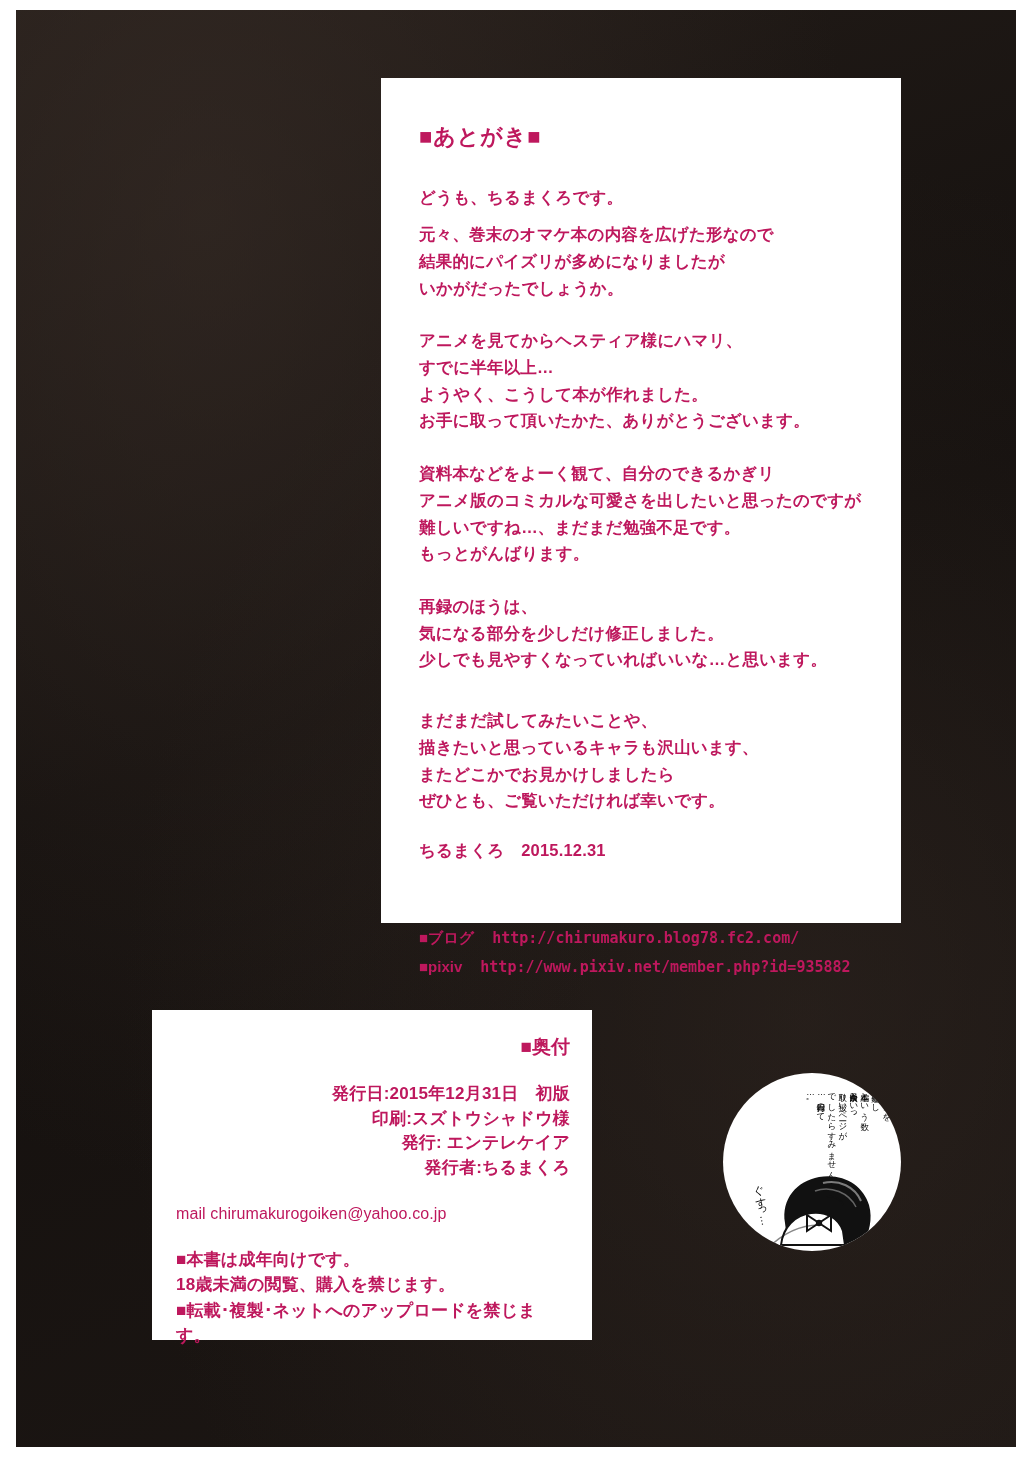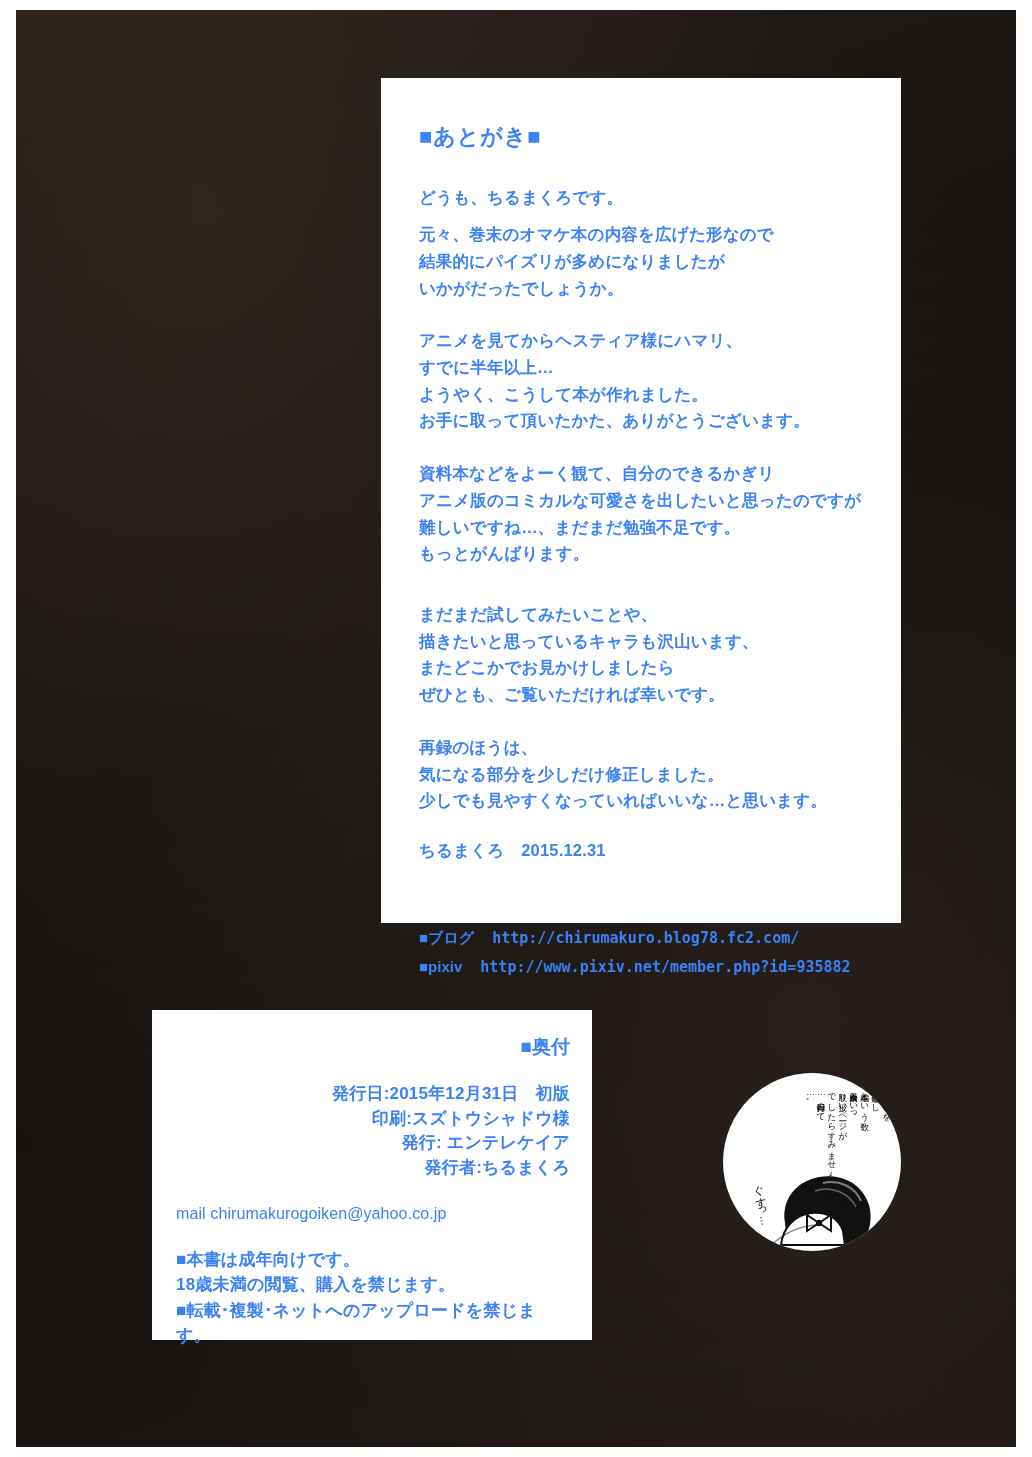--- a/index.html
+++ b/index.html
@@ -53,21 +53,21 @@
     position: absolute;
     left: 0; bottom: 0;
     width: 1032px; height: 10px;
     background: #ffffff;
   }
 
   
   .panel {
     position: absolute;
     background: #ffffff;
-    color: #3b82f6;
+    color: #be185d;
     box-sizing: border-box;
   }
   #afterword-panel {
     left: 381px;
     top: 78px;
     width: 520px;
     height: 845px;
     padding: 46px 34px 0 38px;
   }
   .heading {
@@ -195,27 +195,27 @@
 結果的にパイズリが多めになりましたが
 いかがだったでしょうか。</p>
     <p class="para">アニメを見てからヘスティア様にハマリ、
 すでに半年以上…
 ようやく、こうして本が作れました。
 お手に取って頂いたかた、ありがとうございます。</p>
     <p class="para">資料本などをよーく観て、自分のできるかぎリ
 アニメ版のコミカルな可愛さを出したいと思ったのですが
 難しいですね…、まだまだ勉強不足です。
 もっとがんばります。</p>
+    <p class="para">再録のほうは、
+気になる部分を少しだけ修正しました。
+少しでも見やすくなっていればいいな…と思います。</p>
     <p class="para" style="margin-top:34px;">まだまだ試してみたいことや、
 描きたいと思っているキャラも沢山います、
 またどこかでお見かけしましたら
 ぜひとも、ご覧いただければ幸いです。</p>
-    <p class="para">再録のほうは、
-気になる部分を少しだけ修正しました。
-少しでも見やすくなっていればいいな…と思います。</p>
     <p class="sig">ちるまくろ　2015.12.31</p>
 
     <div class="links">
       <div class="link-row"><span class="link-label">■ブログ</span>  <span>http://chirumakuro.blog78.fc2.com/</span></div>
       <div class="link-row"><span class="link-label">■pixiv</span>  <span>http://www.pixiv.net/member.php?id=935882</span></div>
     </div>
   </div>
 
   <div class="panel" id="colophon-panel">
     <h2 class="col-heading">■奥付</h2>

